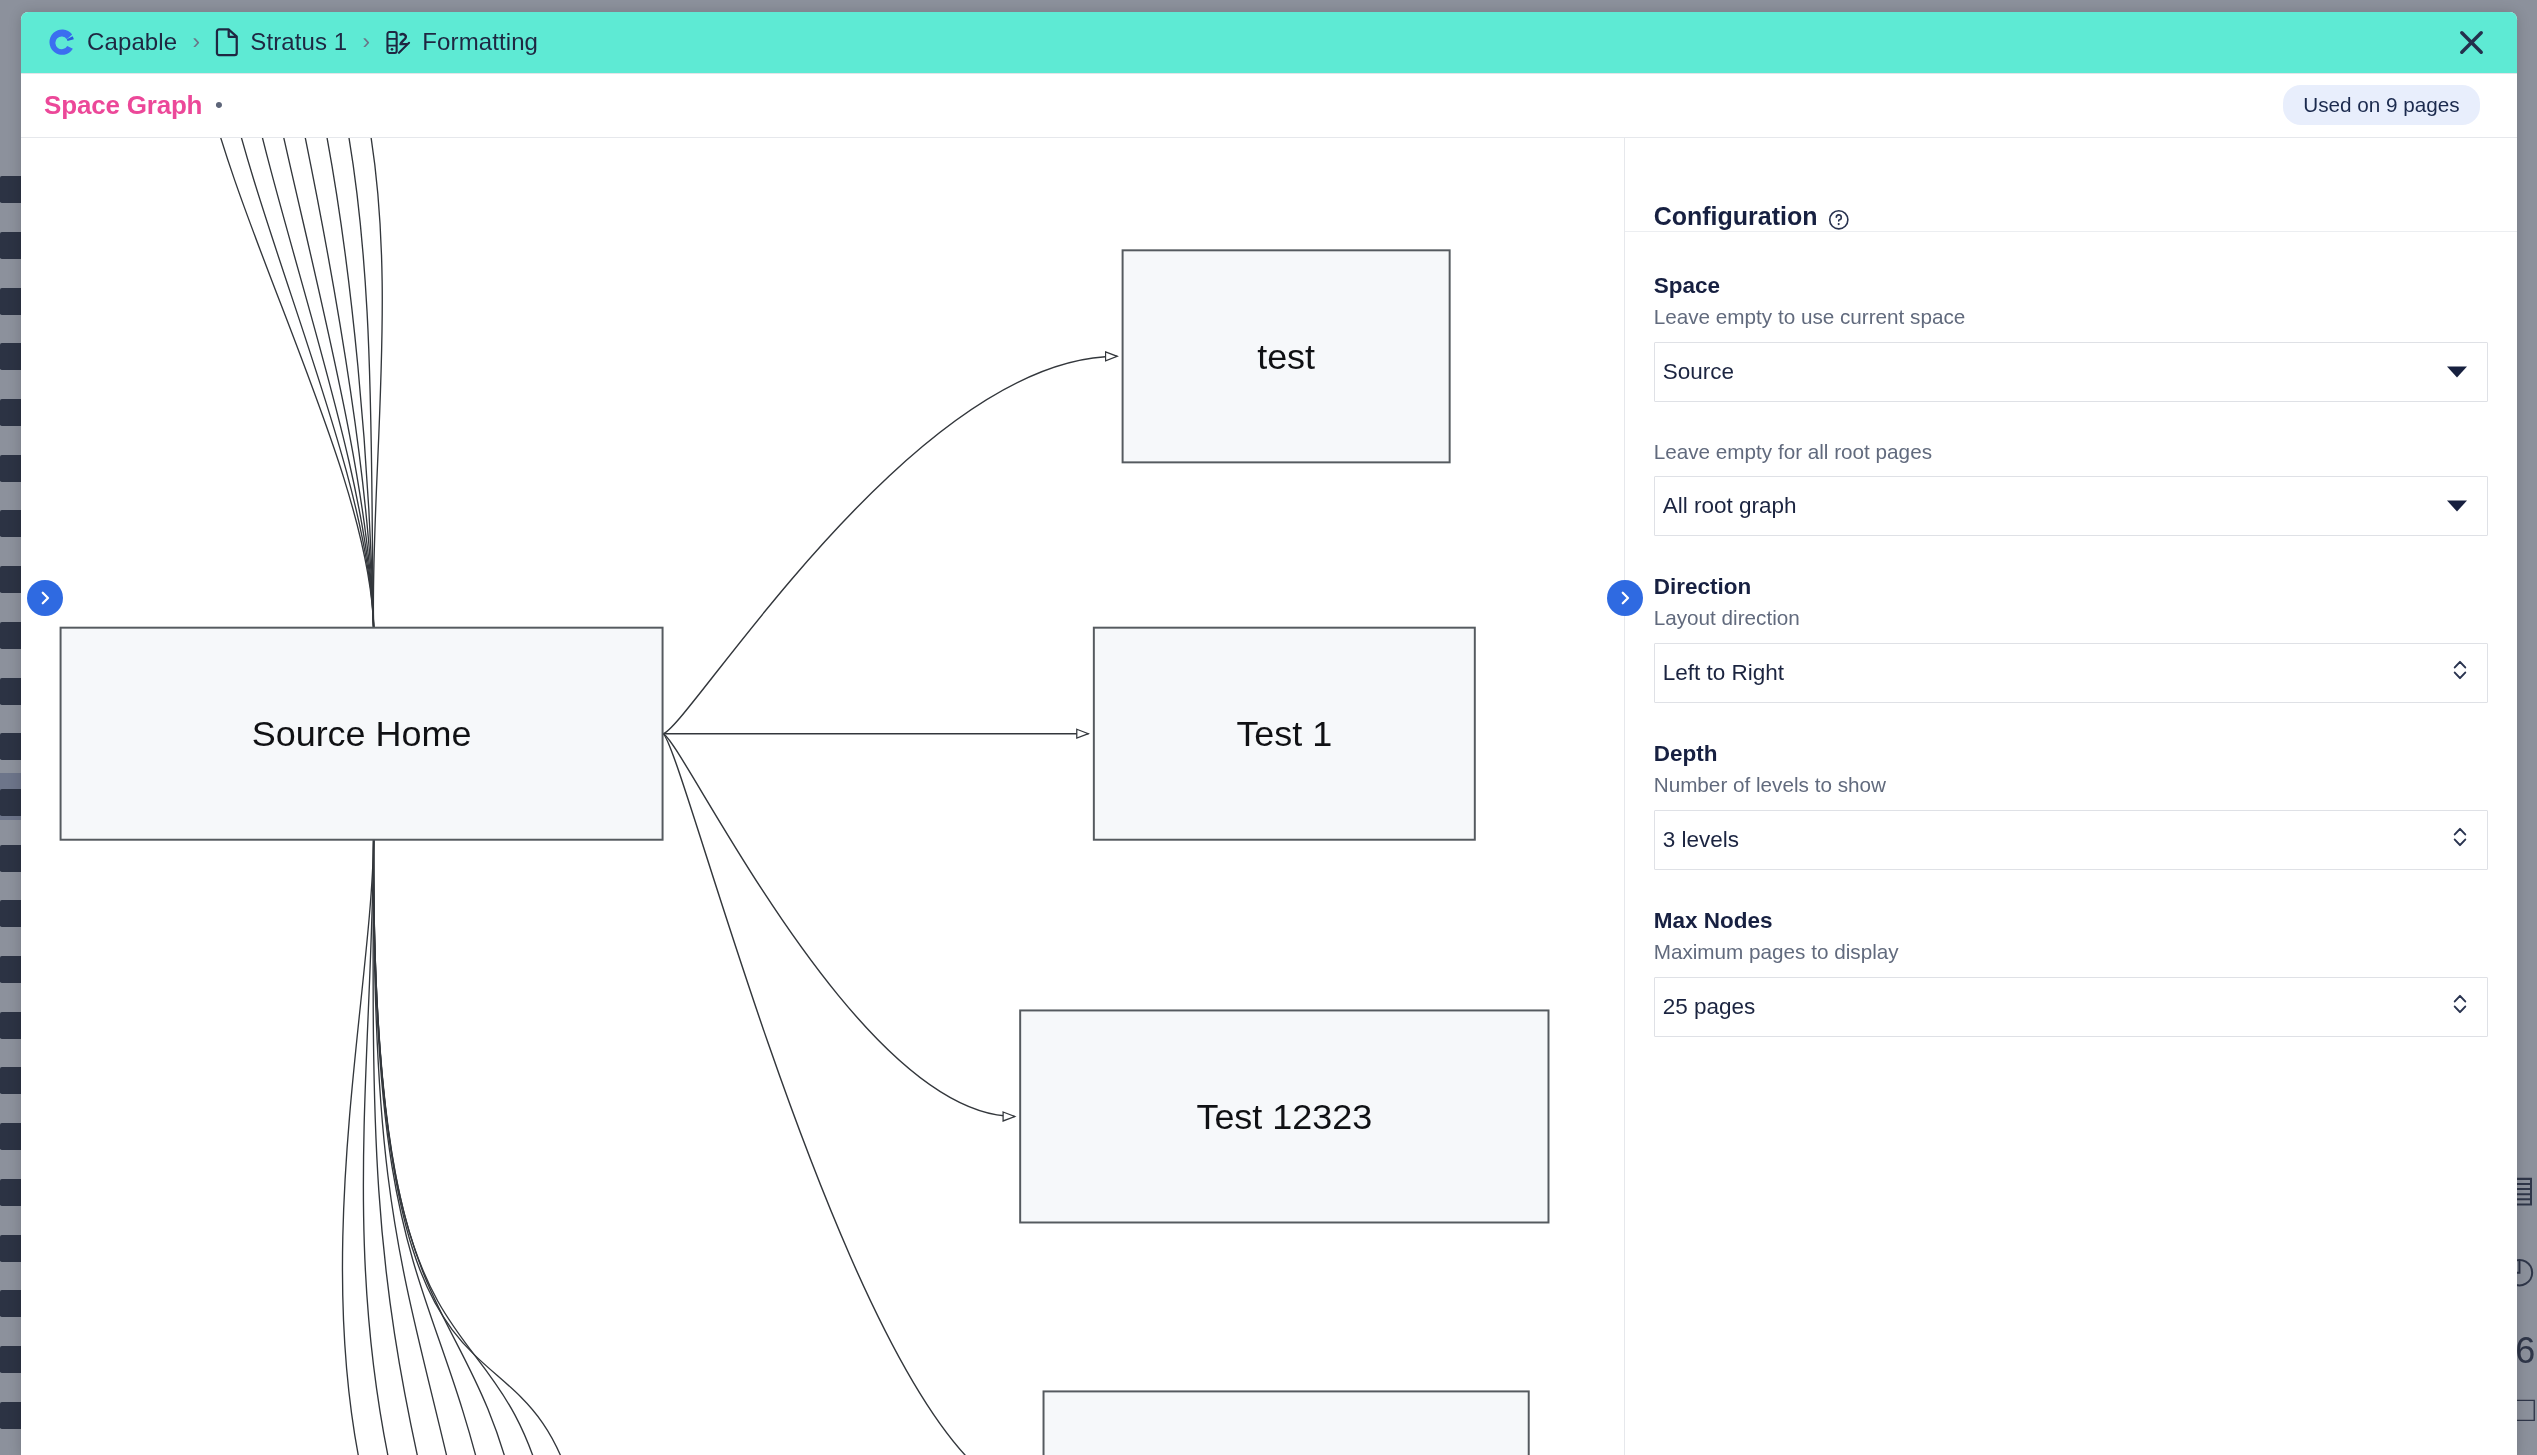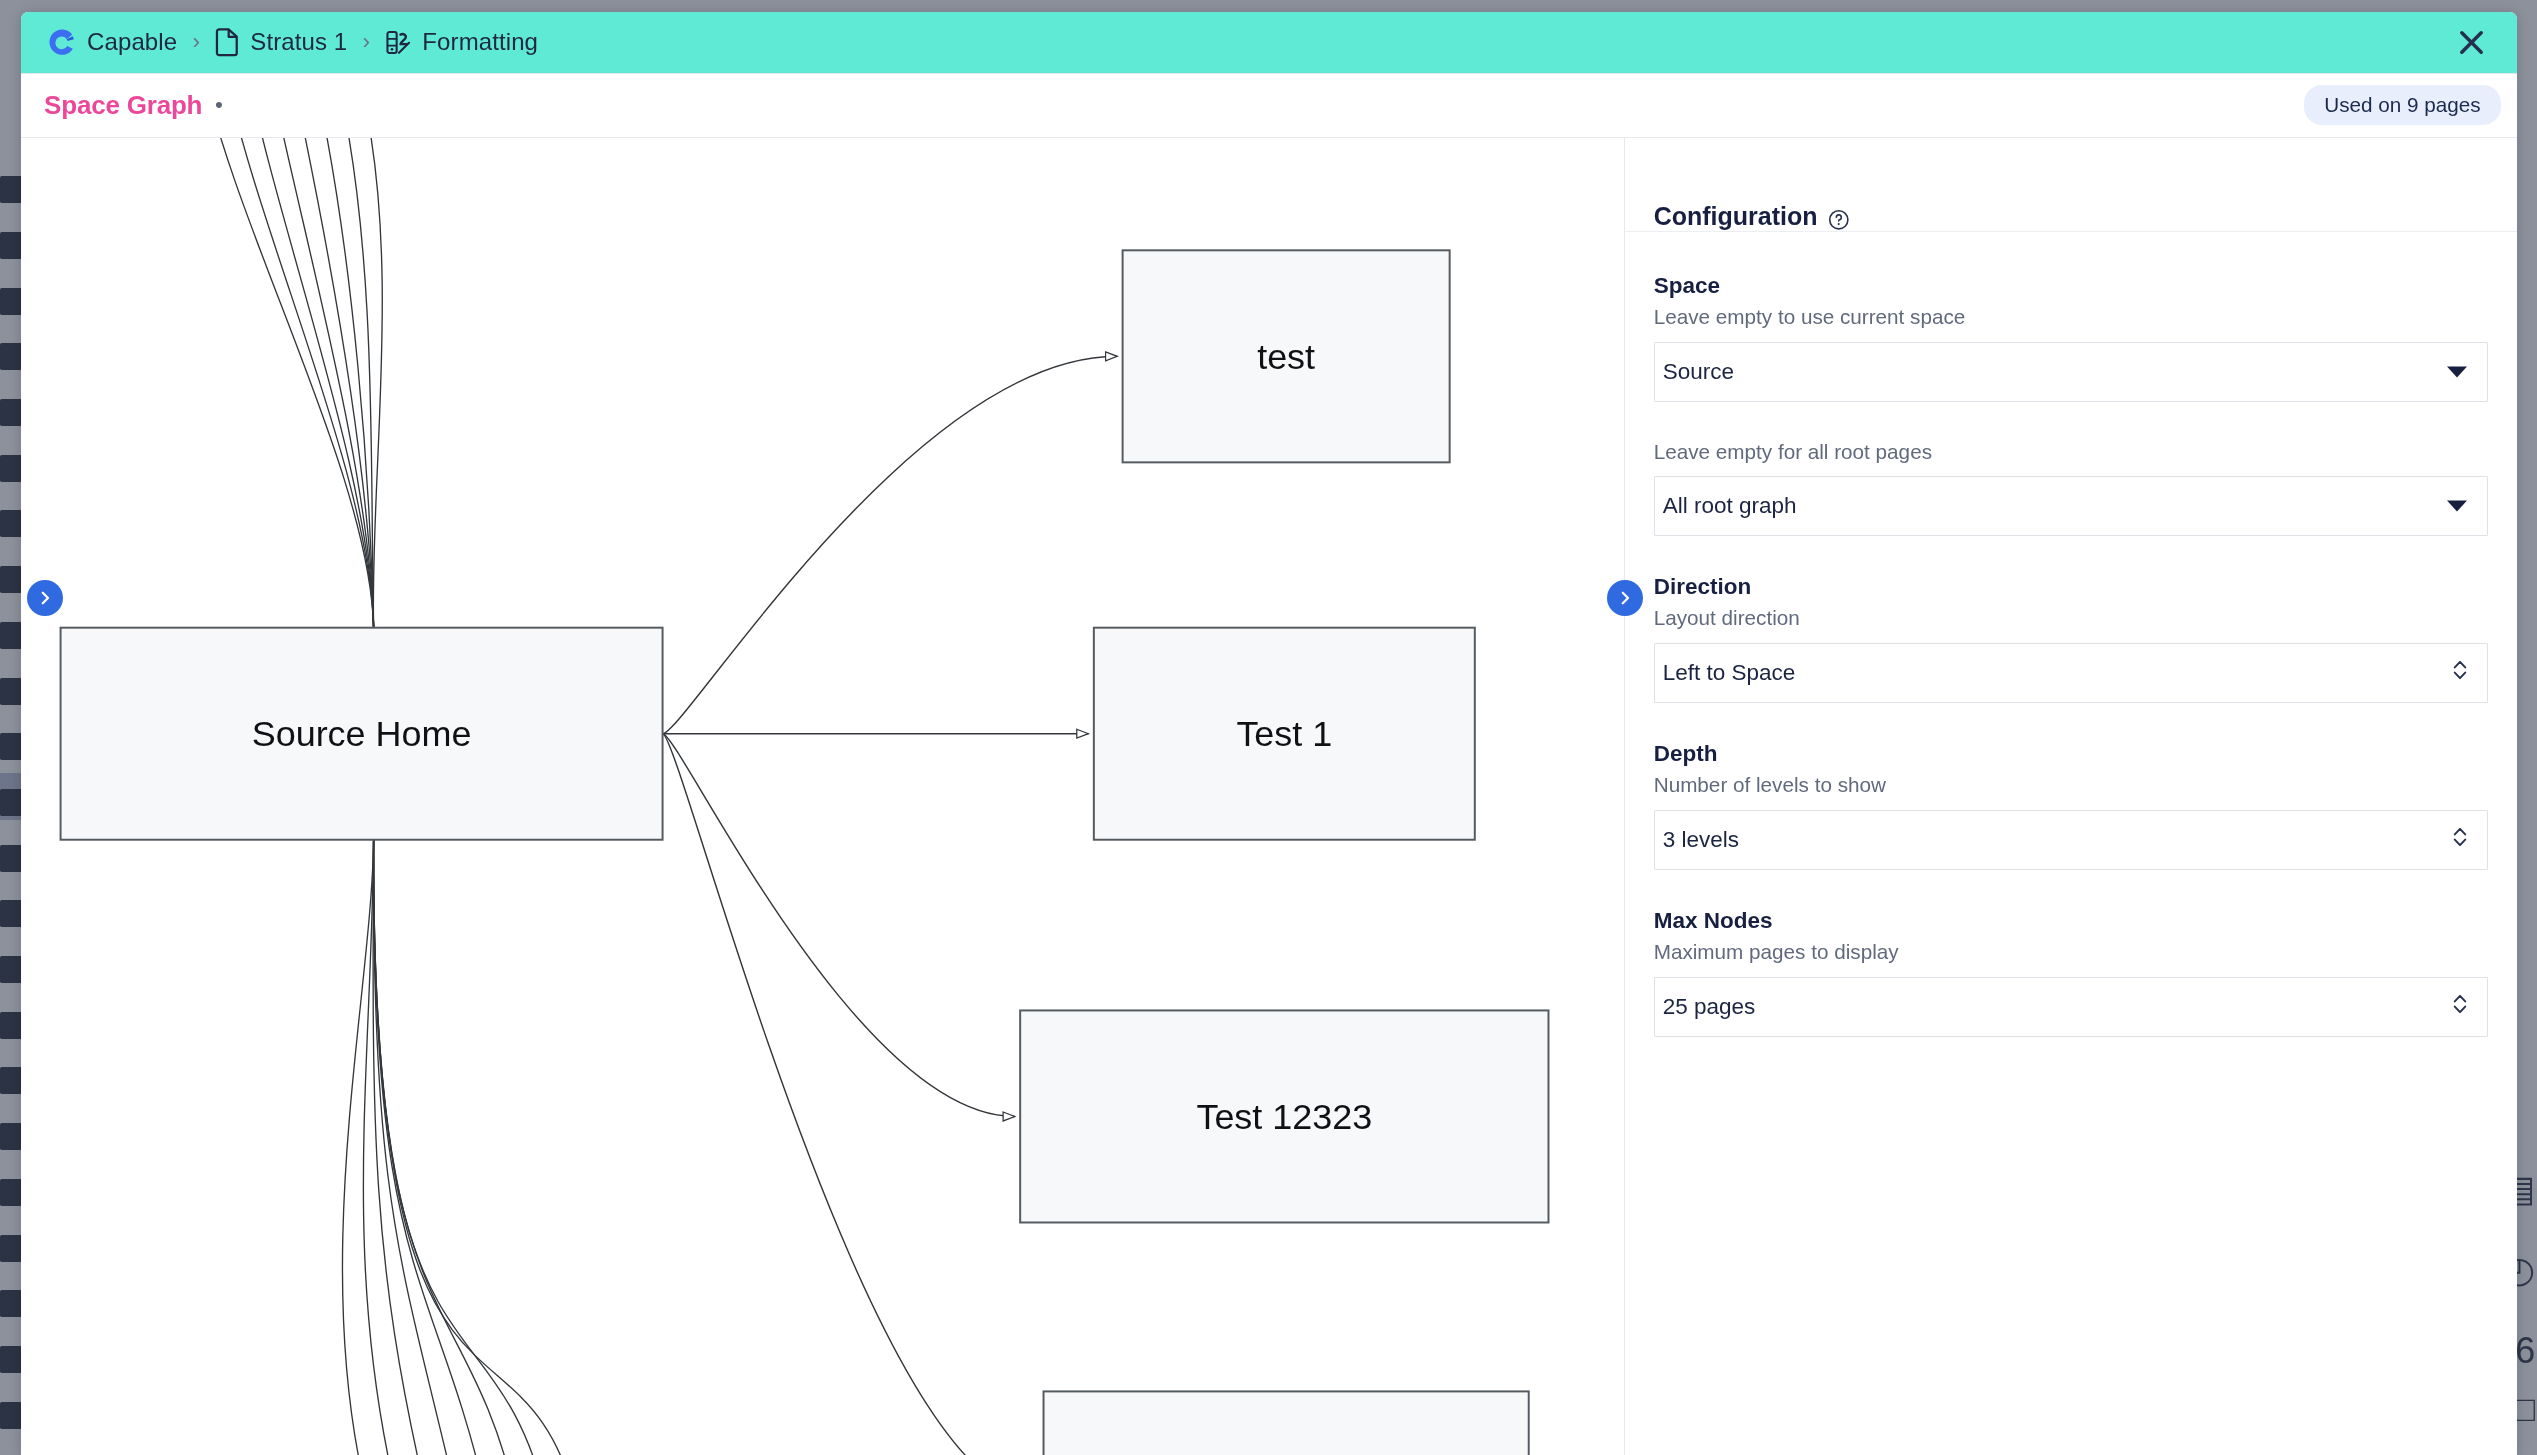--- a/index.html
+++ b/index.html
@@ -61,21 +61,21 @@
   
   #titlebar{
     position:relative;height:63px;background:#ffffff;
     border-bottom:0.9px solid #e6e8ec;
     display:flex;align-items:center;padding:0 23.4px;
   }
   #macro-title{font-size:26px;font-weight:700;color:#ec4899;letter-spacing:-0.2px;}
   .title-dot{color:#5d6579;font-size:22.5px;margin:0 12.6px;}
   #macro-desc{font-size:21.6px;color:#515a6e;letter-spacing:-0.1px;}
   #usage-badge{
-    position:absolute;right:16px;top:50%;transform:translateY(-50%);
+    position:absolute;right:37px;top:50%;transform:translateY(-50%);
     background:#e8eefc;color:#1b2a4e;border-radius:18px;
     padding:8px 20px;font-size:20.7px;white-space:nowrap;
   }
 
   
   #body-split{position:relative;height:1319px;display:flex;}
   #graph-pane{
     position:relative;width:1603px;height:1319px;background:#ffffff;overflow:hidden;
     border-right:0.9px solid #e6e8ec;
   }
@@ -301,21 +301,21 @@
           <div class="ctl">
             <span>All root graph</span>
             <span class="caret-tri"></span>
           </div>
         </div>
 
         <div class="field">
           <div class="field-label">Direction</div>
           <div class="field-hint">Layout direction</div>
           <div class="ctl">
-            <span>Left to Space</span>
+            <span>Left to Right</span>
             <span class="caret-updown">
               <svg width="18" height="29" viewBox="0 0 12 20" aria-hidden="true">
                 <path d="M2.4 8.2L6 4.4l3.6 3.8" fill="none" stroke="#2a3450" stroke-width="1.4" stroke-linecap="round" stroke-linejoin="round"></path>
                 <path d="M2.4 11.8L6 15.6l3.6-3.8" fill="none" stroke="#2a3450" stroke-width="1.4" stroke-linecap="round" stroke-linejoin="round"></path>
               </svg>
             </span>
           </div>
         </div>
 
         <div class="field">

